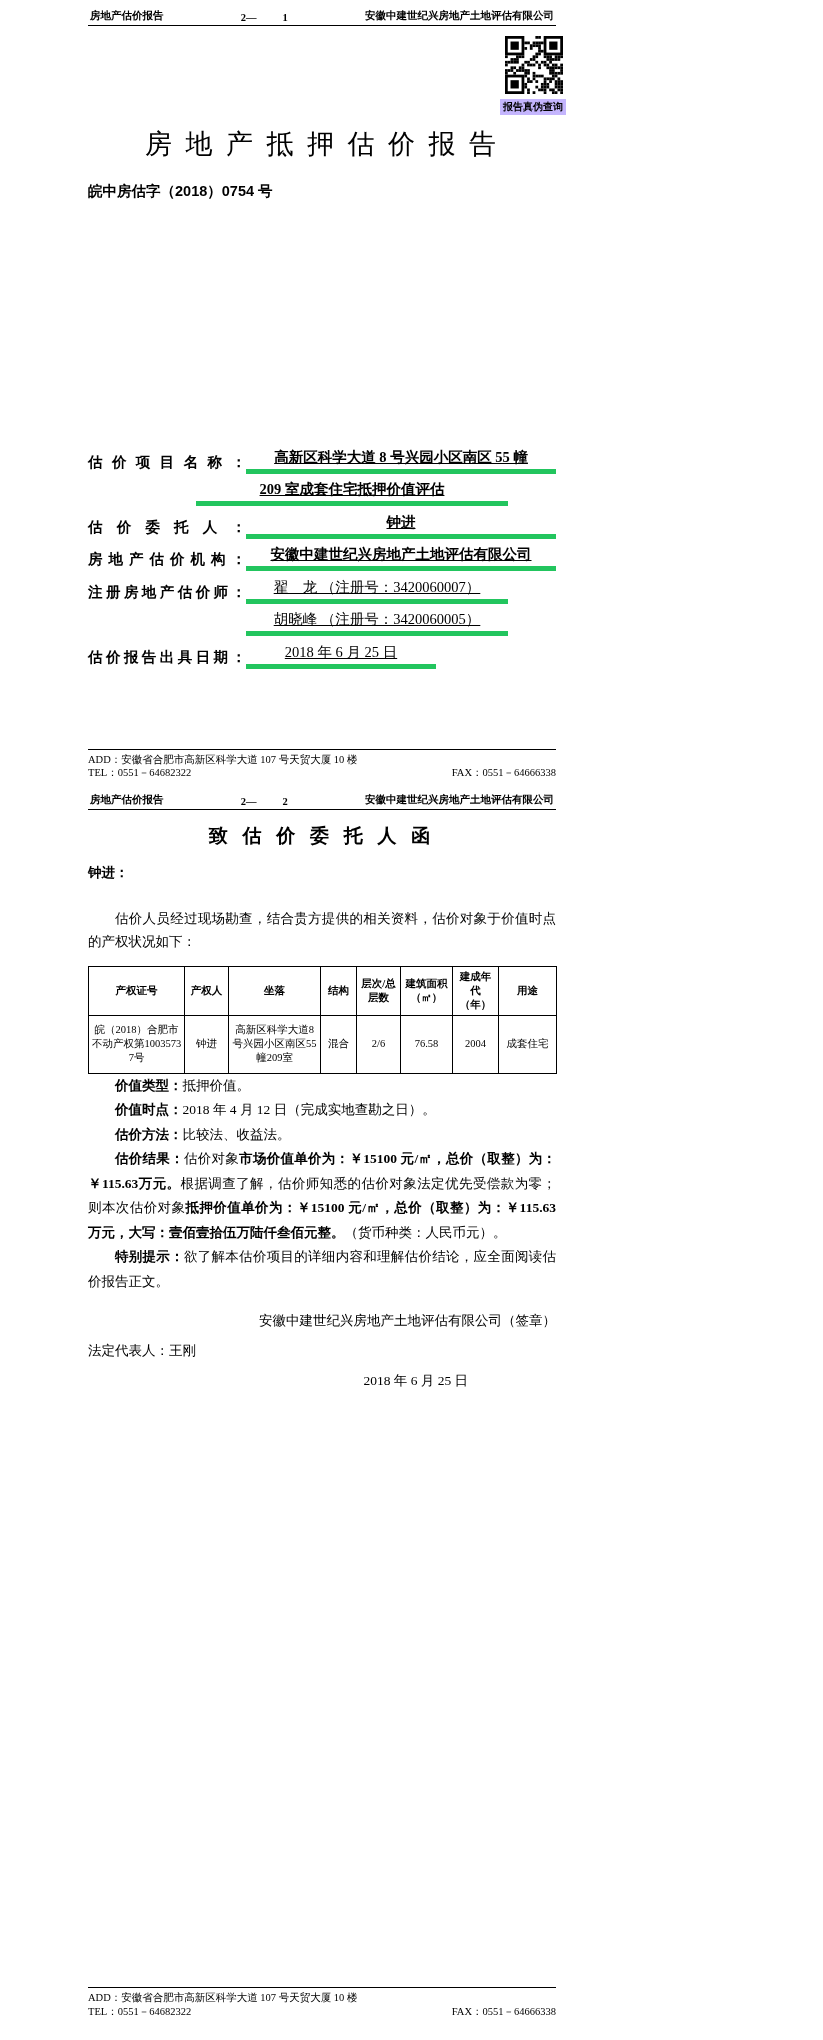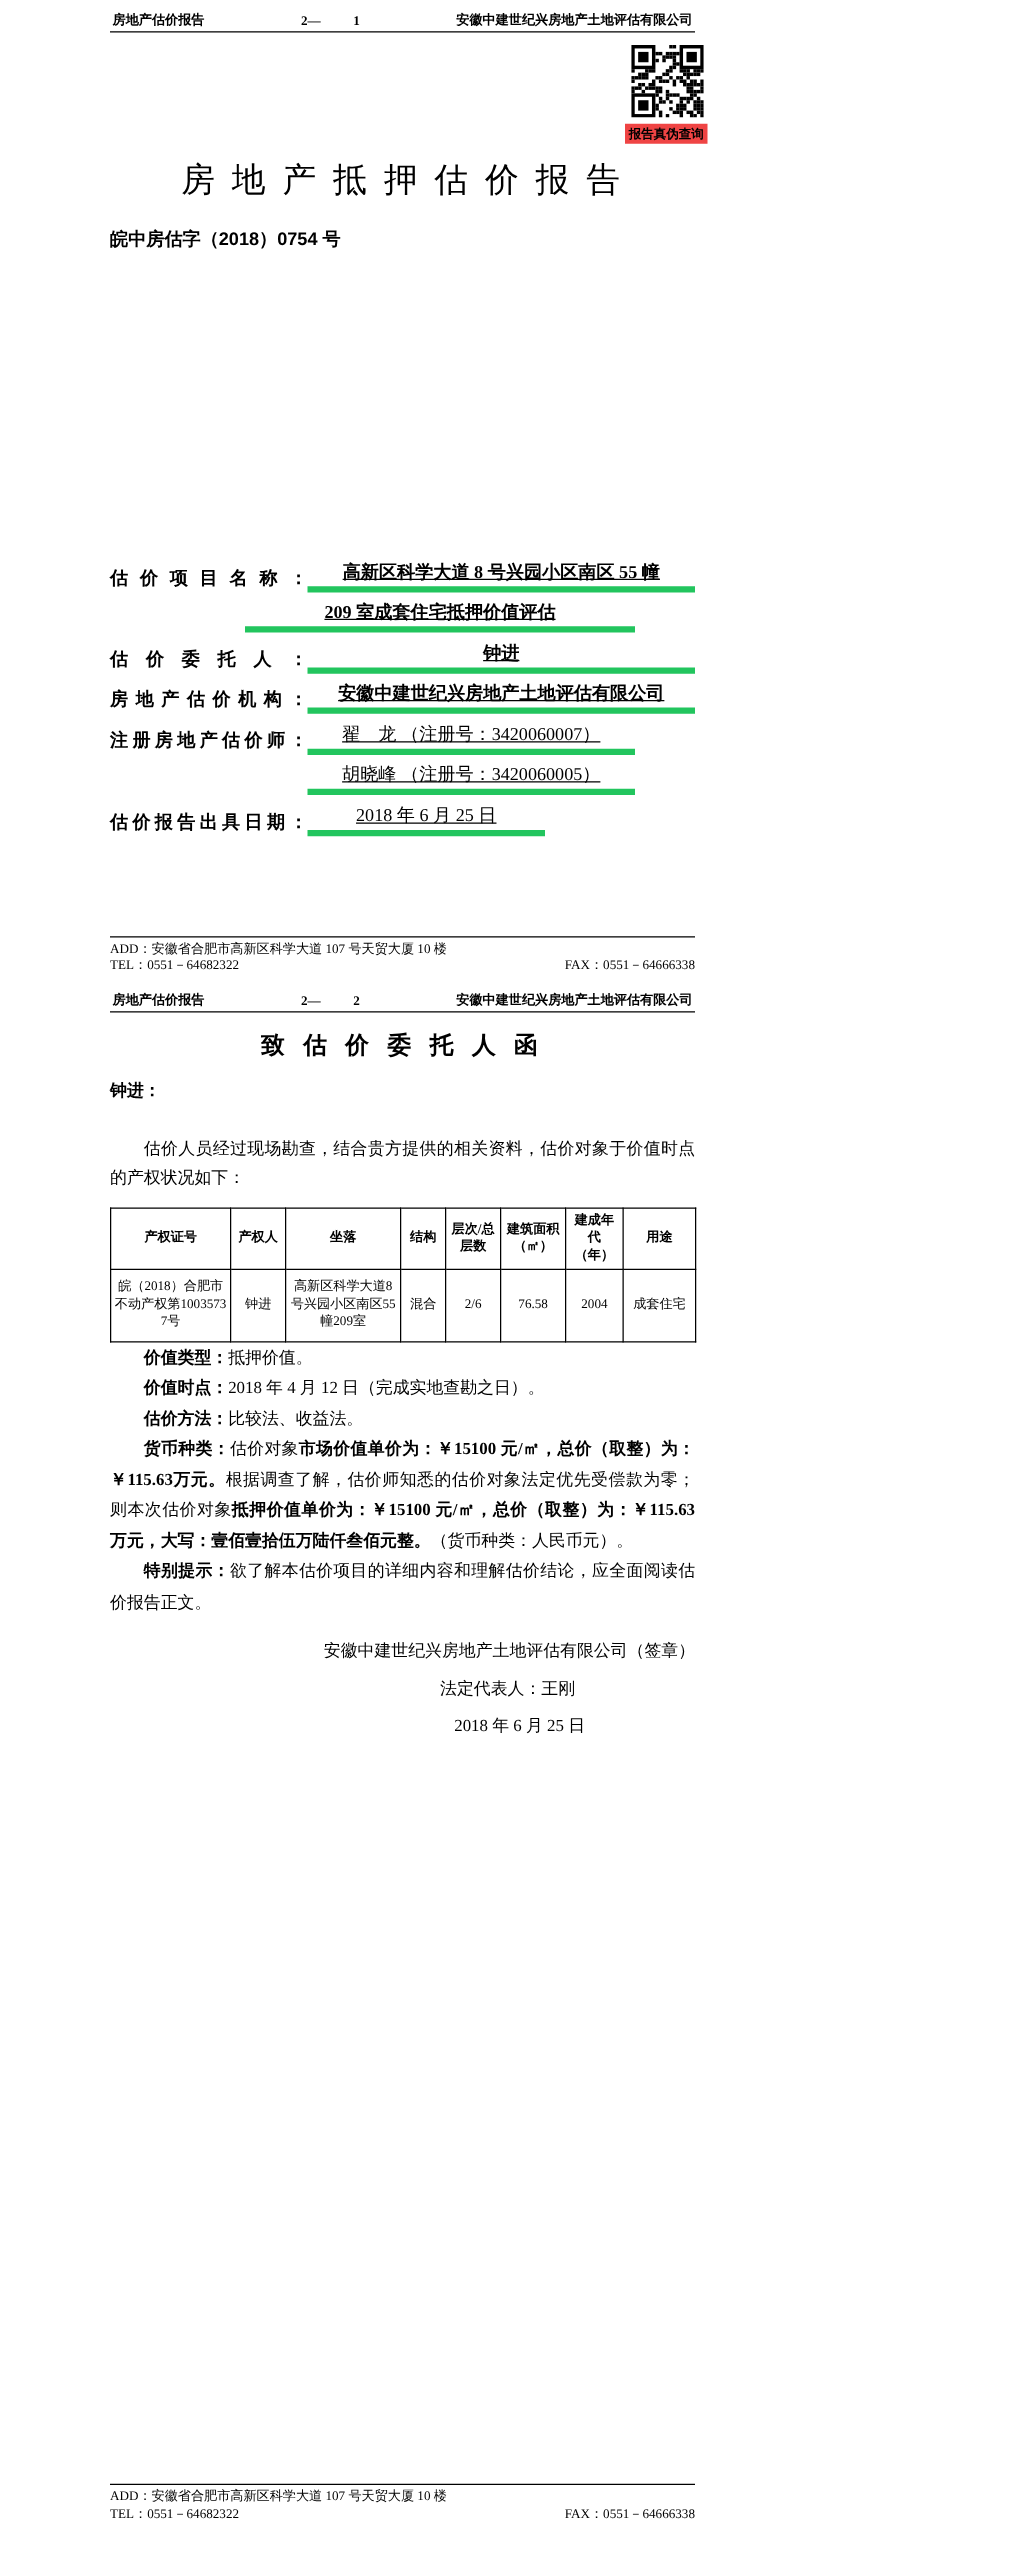--- a/index.html
+++ b/index.html
@@ -49,25 +49,25 @@
   .tbl th { font-weight:bold; height:32px; }
   .tbl td { height:58px; }
 
   .item { font-size:13.5px; line-height:24.5px; text-indent:2em; text-align:justify; }
   .item-first { margin-top:10px; }
   .ilabel { font-weight:bold; }
   .ib { font-weight:bold; }
 
   .sig { margin-top:12px; font-size:13.5px; line-height:30px; }
   .sig .s1 { text-align:right; }
-  .sig .s2 { text-align:right; padding-right:96px; }
+  .sig .s2 { text-align:left; padding-right:96px; }
   .sig .s3 { text-align:right; padding-right:88px; }
 
   .qr { position:absolute; left:505px; top:36px; width:58px; height:58px; }
-  .qr-cap { position:absolute; left:500px; top:99px; background:#ef4444; color:#000;
+  .qr-cap { position:absolute; left:500px; top:99px; background:#c4b5fd; color:#000;
             font-size:10px; font-weight:bold; padding:1px 3px;
             font-family:"Liberation Sans","DejaVu Sans",sans-serif; }
 </style>
 </head>
 <body>
 
 <div class="doc">
 
   <svg id="qr-svg" class="qr" viewBox="0 0 58 58">
       <g fill="#000">
@@ -328,21 +328,21 @@
           <td>2004</td>
           <td>成套住宅</td>
         </tr>
       </tbody>
     </table>
 
     <p class="item"><span class="ilabel">价值类型：</span><span>抵押价值。</span></p>
     <p class="item"><span class="ilabel">价值时点：</span><span>2018 年 4 月 12 日（完成实地查勘之日）。</span></p>
     <p class="item"><span class="ilabel">估价方法：</span><span>比较法、收益法。</span></p>
 
-    <p class="item"><span class="ilabel">货币种类：</span><span>估价对象</span><span class="ib">市场价值单价为：￥15100 元/㎡，总价（取整）为：￥115.63万元。</span><span>根据调查了解，估价师知悉的估价对象法定优先受偿款为零；则本次估价对象</span><span class="ib">抵押价值单价为：￥15100 元/㎡，总价（取整）为：￥115.63 万元，大写：壹佰壹拾伍万陆仟叁佰元整。</span><span>（货币种类：人民币元）。</span></p>
+    <p class="item"><span class="ilabel">估价结果：</span><span>估价对象</span><span class="ib">市场价值单价为：￥15100 元/㎡，总价（取整）为：￥115.63万元。</span><span>根据调查了解，估价师知悉的估价对象法定优先受偿款为零；则本次估价对象</span><span class="ib">抵押价值单价为：￥15100 元/㎡，总价（取整）为：￥115.63 万元，大写：壹佰壹拾伍万陆仟叁佰元整。</span><span>（货币种类：人民币元）。</span></p>
 
     <p class="item"><span class="ilabel">特别提示：</span><span>欲了解本估价项目的详细内容和理解估价结论，应全面阅读估价报告正文。</span></p>
 
     <div class="sig">
       <div class="s1">安徽中建世纪兴房地产土地评估有限公司（签章）</div>
       <div class="s2">法定代表人：王刚</div>
       <div class="s3">2018 年 6 月 25 日</div>
     </div>
 
   </div>

